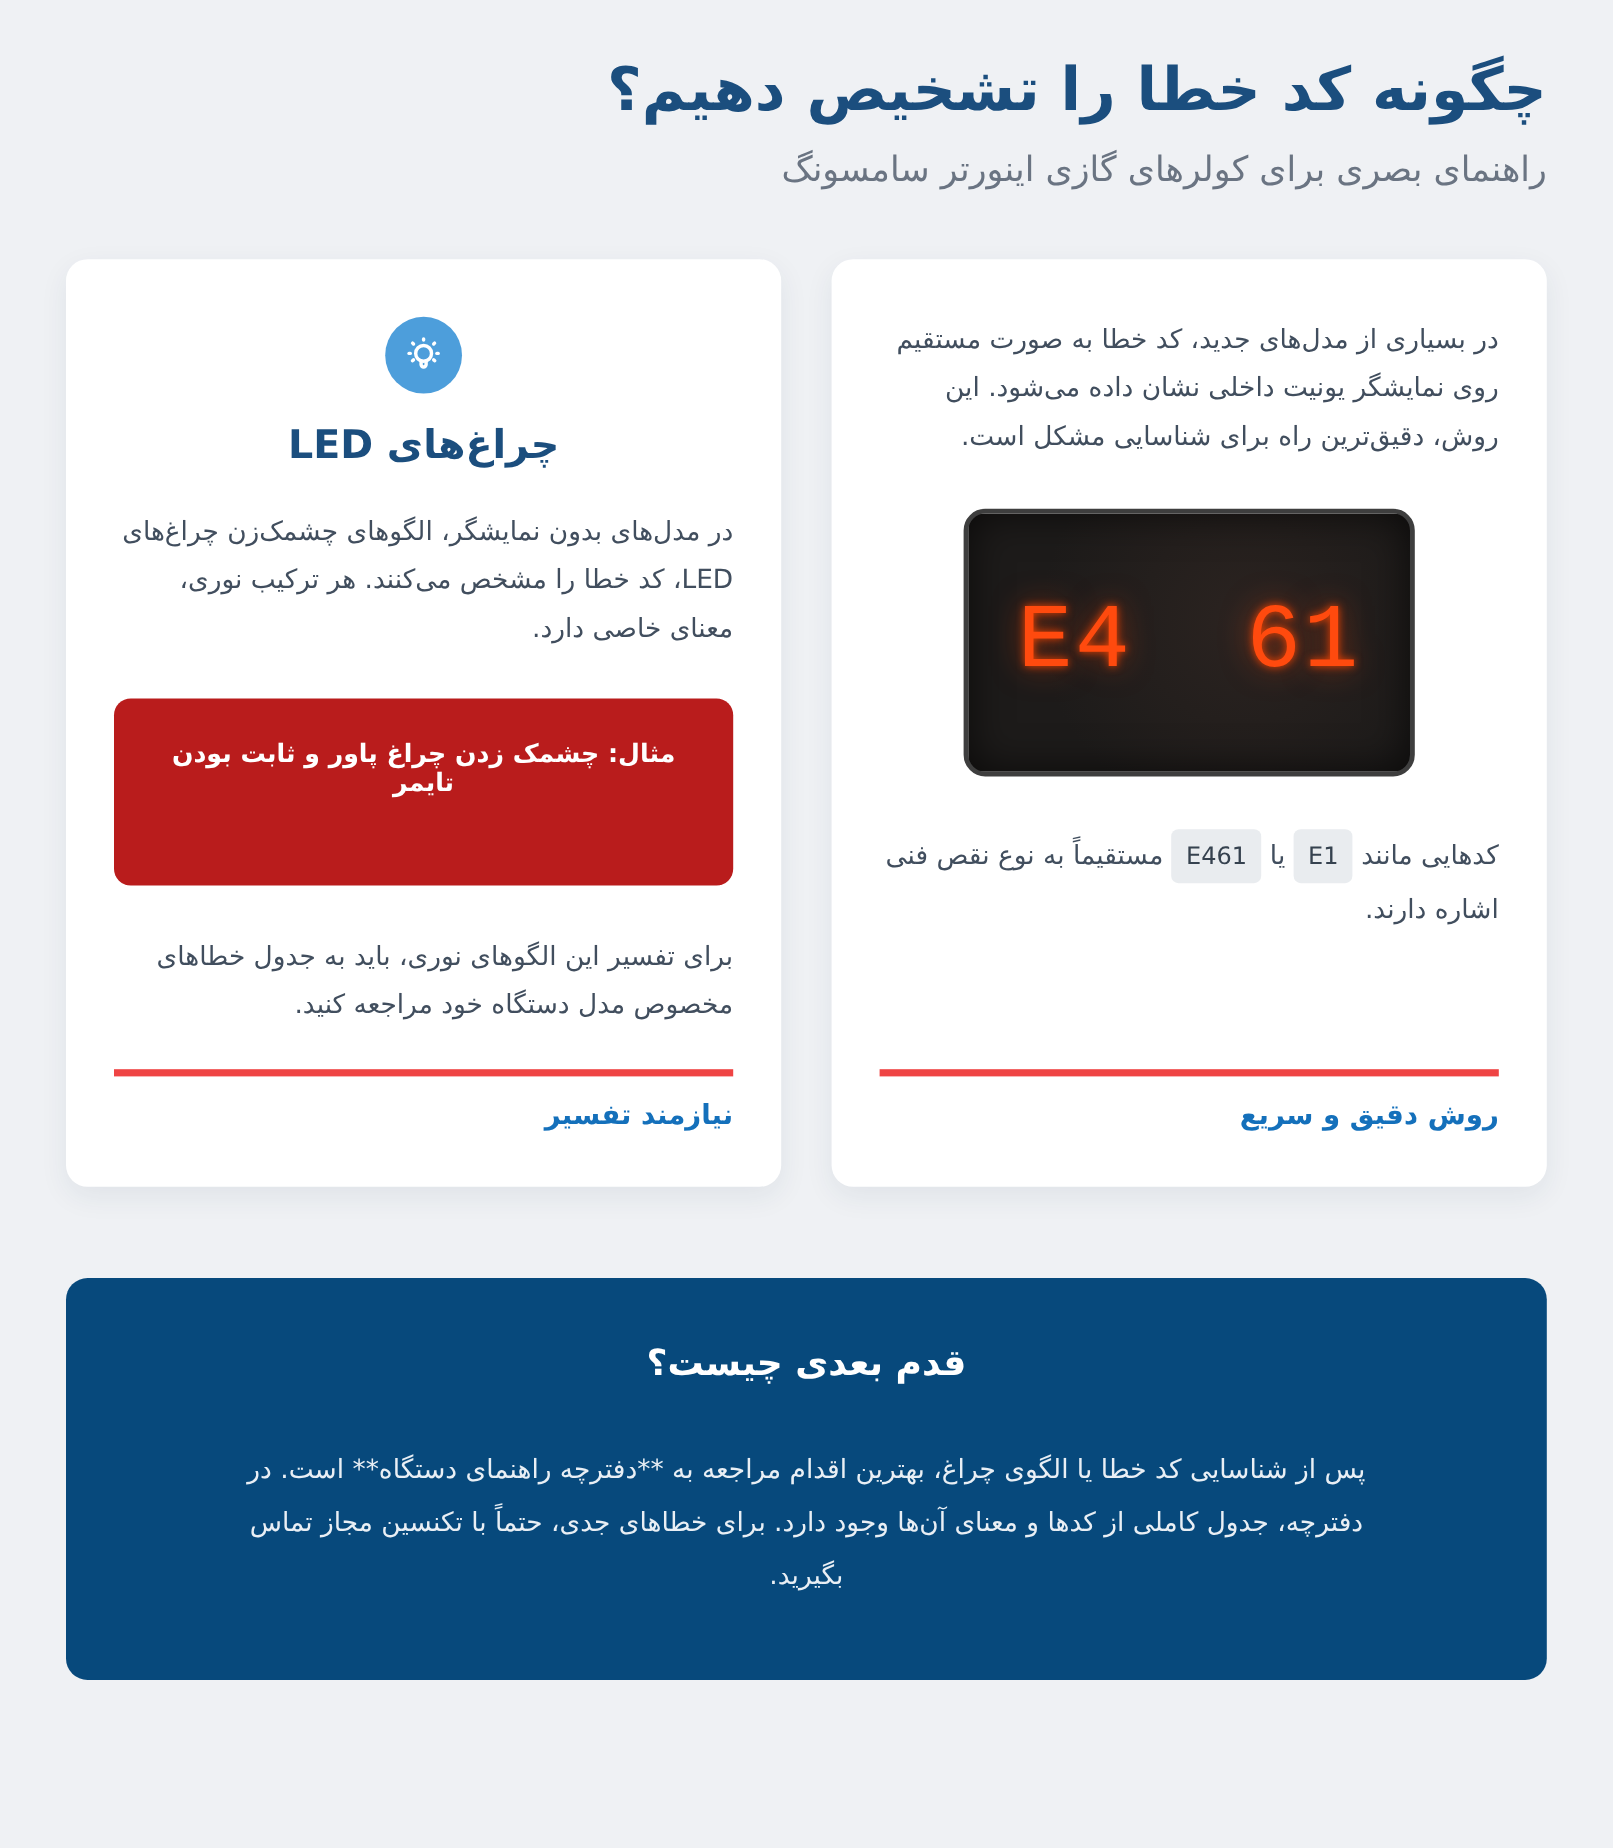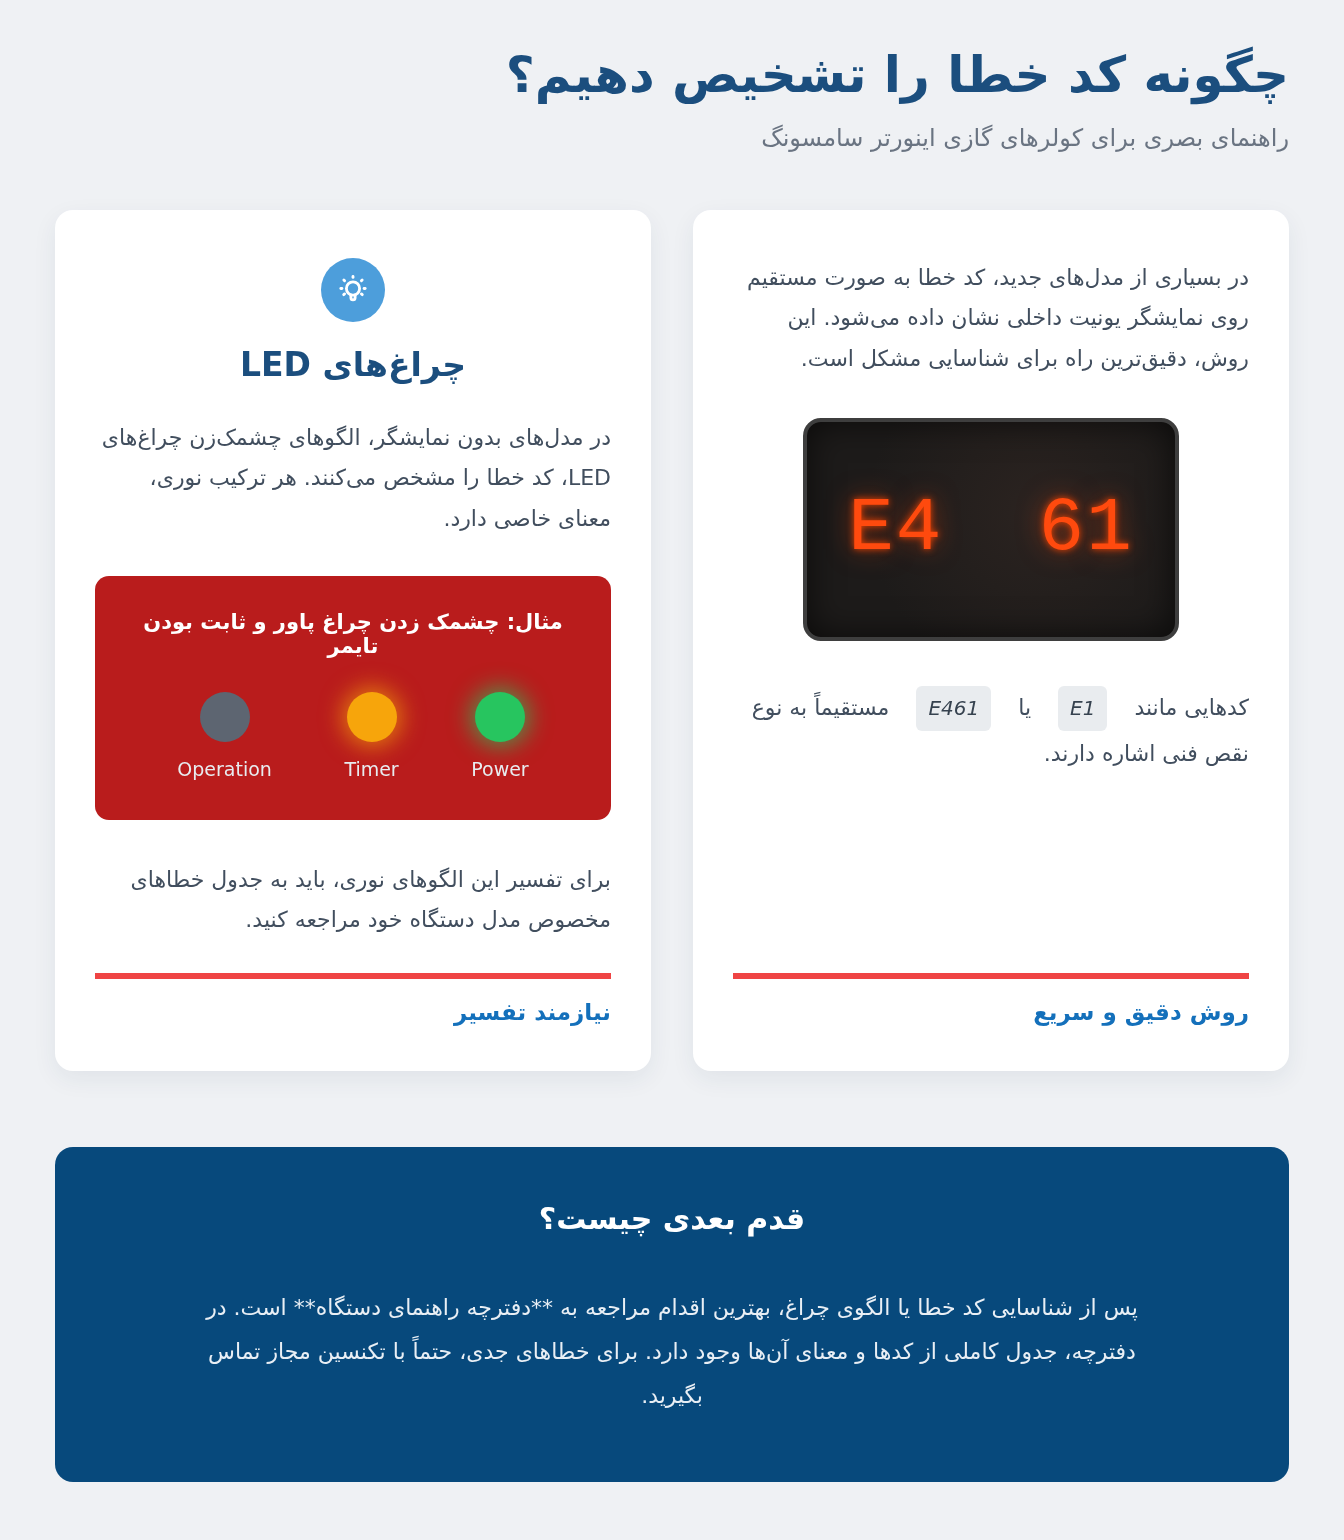--- a/index.html
+++ b/index.html
@@ -13,21 +13,21 @@
   }
   
   .page-header { text-align: right; margin-bottom: 58px; }
   .page-title {
     font-size: 50px;
     font-weight: bold;
     color: #1b4e7e;
     line-height: 1.35;
     margin-bottom: 14px;
   }
-  .page-subtitle { font-size: 24px; color: #6a7482; }
+  .page-subtitle { font-size: 29px; color: #6a7482; }
 
   
   .cards { display: grid; grid-template-columns: 1fr 1fr; gap: 42px; align-items: stretch; }
   .card {
     background: #ffffff;
     border-radius: 18px;
     box-shadow: 0 8px 24px rgba(30, 50, 80, 0.07);
     padding: 48px 40px 46px;
     display: flex;
     flex-direction: column;
@@ -66,22 +66,21 @@
     text-shadow: 0 0 7px rgba(255,70,0,0.95), 0 0 26px rgba(255,70,0,0.55);
   }
   .codes-note { font-size: 22px; line-height: 2.05; }
   .code-badge {
     display: inline-block;
     background: #e9ecef;
     color: #36424f;
     border-radius: 6px;
     padding: 2px 12px;
     font-size: 20px;
-    margin: 0 20px;
-    font-style: italic;
+    margin: 0 0;
   }
 
   
   .led-panel {
     background: #b91c1c;
     border-radius: 14px;
     padding: 34px 28px 40px;
     margin: 4px 0 40px;
   }
   .led-caption {
@@ -158,34 +157,20 @@
           <line x1="17.6" y1="14.6" x2="18.2" y2="15.1"></line>
         </svg>
       </span>
       <h2 class="card-title">چراغ‌های LED</h2>
     </div>
 
     <p class="card-body">در مدل‌های بدون نمایشگر، الگوهای چشمک‌زن چراغ‌های LED، کد خطا را مشخص می‌کنند. هر ترکیب نوری، معنای خاصی دارد.</p>
 
     <div class="led-panel">
       <div class="led-caption">مثال: چشمک زدن چراغ پاور و ثابت بودن تایمر</div>
-      <div class="led-row">
-          <div class="led-item">
-            <div class="led-dot" style="background: rgb(93, 101, 113);"></div>
-            <div class="led-label">Operation</div>
-          </div>
-          <div class="led-item">
-            <div class="led-dot" style="background: rgb(247, 165, 11); box-shadow: rgba(247, 165, 11, 0.65) 0px 0px 22px 5px;"></div>
-            <div class="led-label">Timer</div>
-          </div>
-          <div class="led-item">
-            <div class="led-dot" style="background: rgb(39, 197, 95); box-shadow: rgba(39, 197, 95, 0.65) 0px 0px 22px 5px;"></div>
-            <div class="led-label">Power</div>
-          </div>
-        </div>
     </div>
 
     <p class="card-body">برای تفسیر این الگوهای نوری، باید به جدول خطاهای مخصوص مدل دستگاه خود مراجعه کنید.</p>
 
     <div class="card-footer">
       <span class="card-footer-text">نیازمند تفسیر</span>
     </div>
   </section>
 
 </main>

